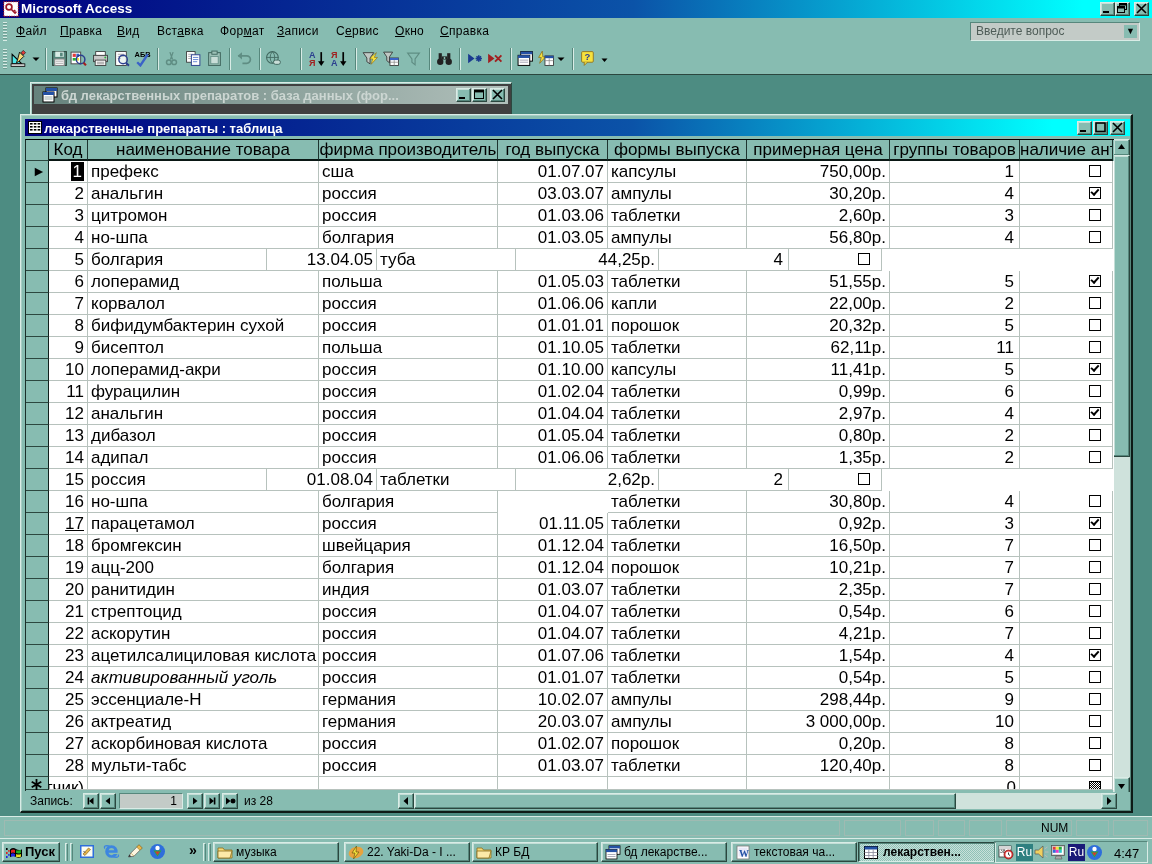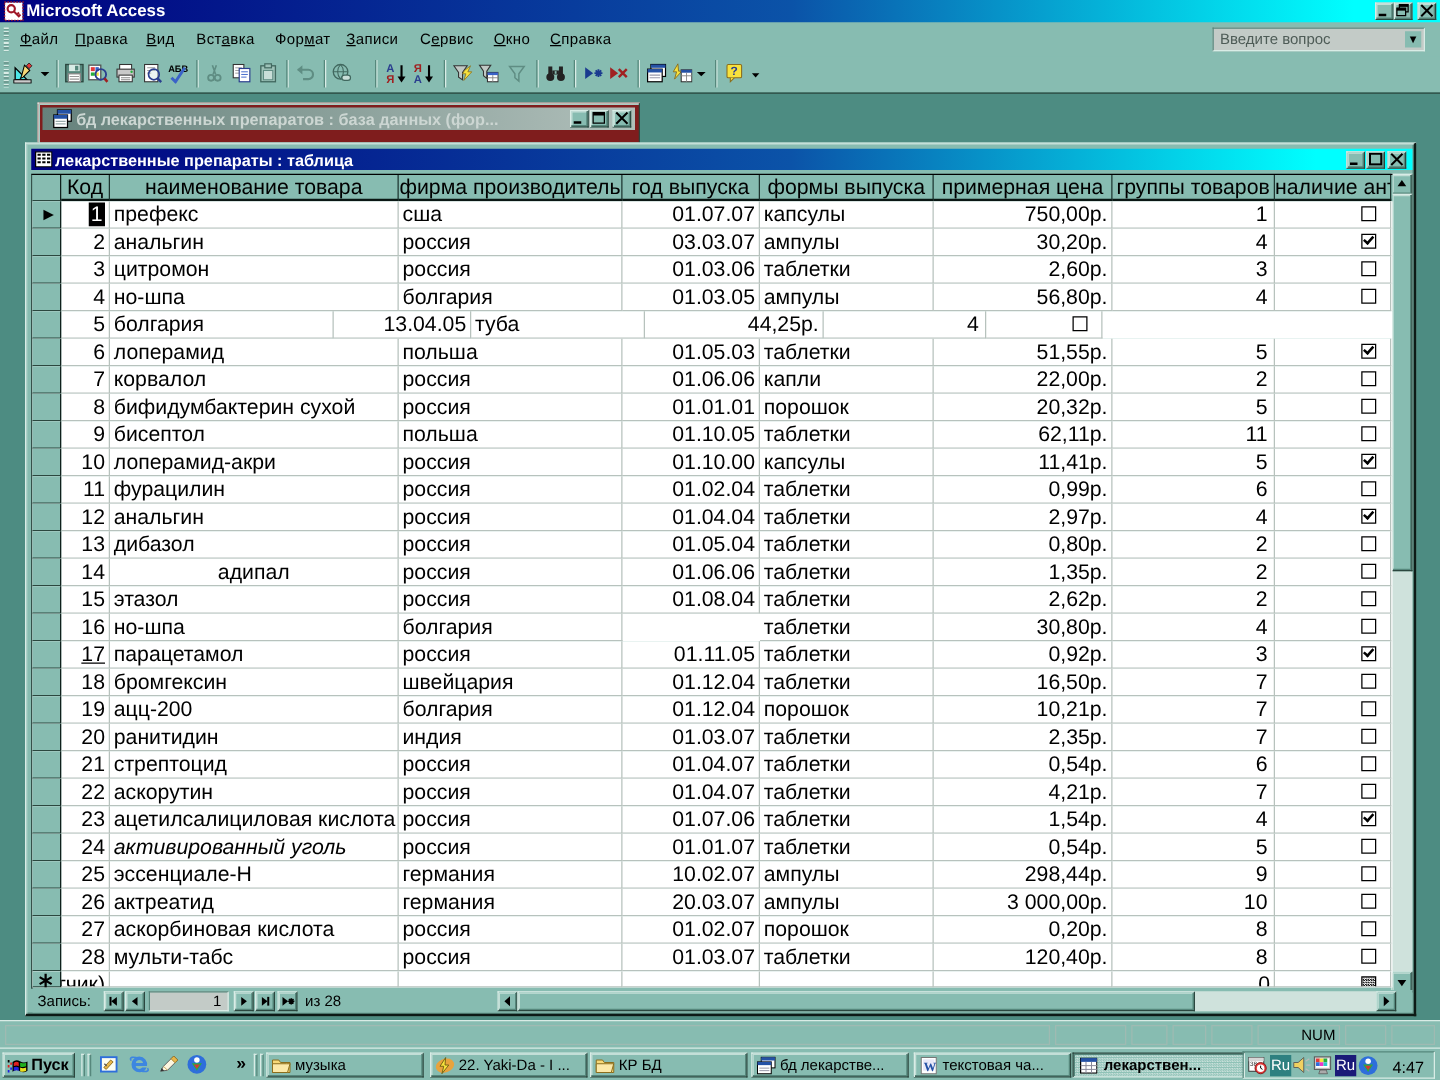--- a/index.html
+++ b/index.html
@@ -34,21 +34,21 @@
 
 #toolbar{left:0;top:45px;width:1152px;height:29px;background:#87bcb1;}
 .tsep{position:absolute;top:3px;width:2px;height:22px;
  border-left:1px solid #56877c;border-right:1px solid #d9ece6;}
 .tico{position:absolute;top:5px;width:17px;height:17px;}
 .tico.ar{width:8px;height:6px;top:11px;}
 
 #work{left:0;top:74px;width:1152px;height:742px;background:#4d8c82;
  border-top:1px solid #2b473f;}
 
-#dbwin{left:30px;top:82px;width:482px;height:32px;background:#7f1d1d;
+#dbwin{left:30px;top:82px;width:482px;height:32px;background:#404040;
  border-top:1px solid #d9ece6;border-left:1px solid #d9ece6;
  border-right:1px solid #2b473f;border-bottom:0;
  box-shadow:inset 1px 1px 0 #a7cdc4;}
 #dbtitle{position:absolute;left:3px;top:3px;right:3px;height:18px;
  background:linear-gradient(to right,#66827c,#b0bfba);}
 #dbtitle .txt{position:absolute;left:27px;top:2px;font-weight:bold;font-size:13px;color:#ccd6d2;white-space:nowrap;}
 
 #twin{left:20px;top:114px;width:1113px;height:699px;background:#87bcb1;
  border-top:1px solid #d9ece6;border-left:1px solid #d9ece6;
  border-right:2px solid #0d1a16;border-bottom:2px solid #0d1a16;
@@ -526,34 +526,33 @@
  <div class="dcell" style="width:139px;">таблетки</div>
  <div class="dcell num" style="width:143px;">0,80р.</div>
  <div class="dcell num" style="width:130px;padding-right:5px;">2</div>
  <div class="dcell cb" style="width:93px;">
           <i class=""></i>
         </div>
 </div>
 <div class="drow">
  <div class="sel"></div>
  <div class="dcell num" style="width:39px;">14</div>
- <div class="dcell" style="width:231px;text-align:center;">адипал</div>
+ <div class="dcell" style="width:231px;">адипал</div>
  <div class="dcell" style="width:179px;">россия</div>
  <div class="dcell num" style="width:110px;">01.06.06</div>
  <div class="dcell" style="width:139px;">таблетки</div>
  <div class="dcell num" style="width:143px;">1,35р.</div>
  <div class="dcell num" style="width:130px;padding-right:5px;">2</div>
  <div class="dcell cb" style="width:93px;">
           <i class=""></i>
         </div>
 </div>
 <div class="drow">
  <div class="sel"></div>
  <div class="dcell num" style="width:39px;">15</div>
- <div class="dcell" style="width:231px;">этазол</div>
  <div class="dcell" style="width:179px;">россия</div>
  <div class="dcell num" style="width:110px;">01.08.04</div>
  <div class="dcell" style="width:139px;">таблетки</div>
  <div class="dcell num" style="width:143px;">2,62р.</div>
  <div class="dcell num" style="width:130px;padding-right:5px;">2</div>
  <div class="dcell cb" style="width:93px;">
           <i class=""></i>
         </div>
 </div>
 <div class="drow">

